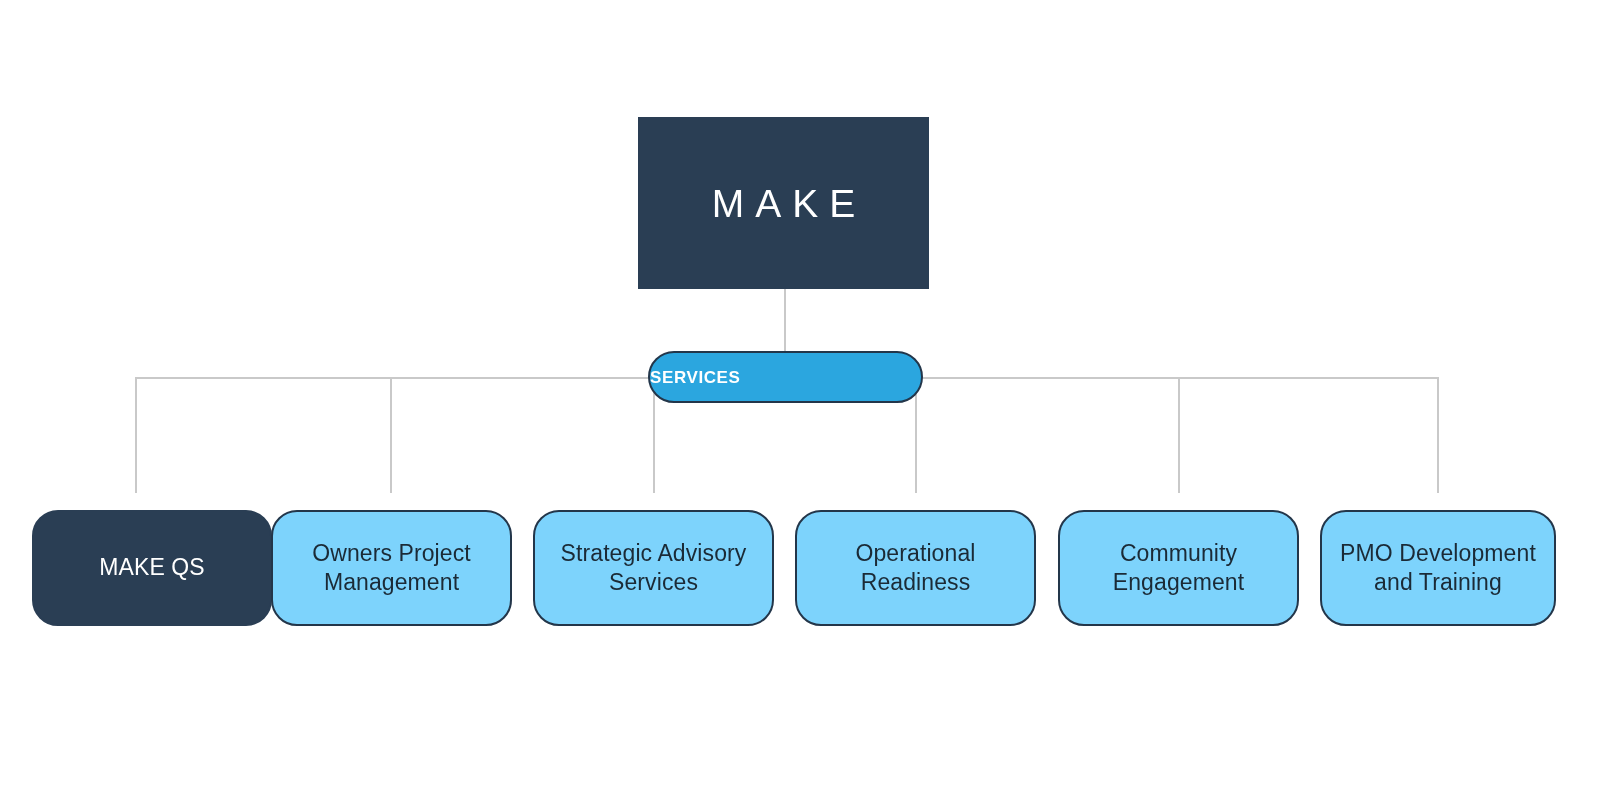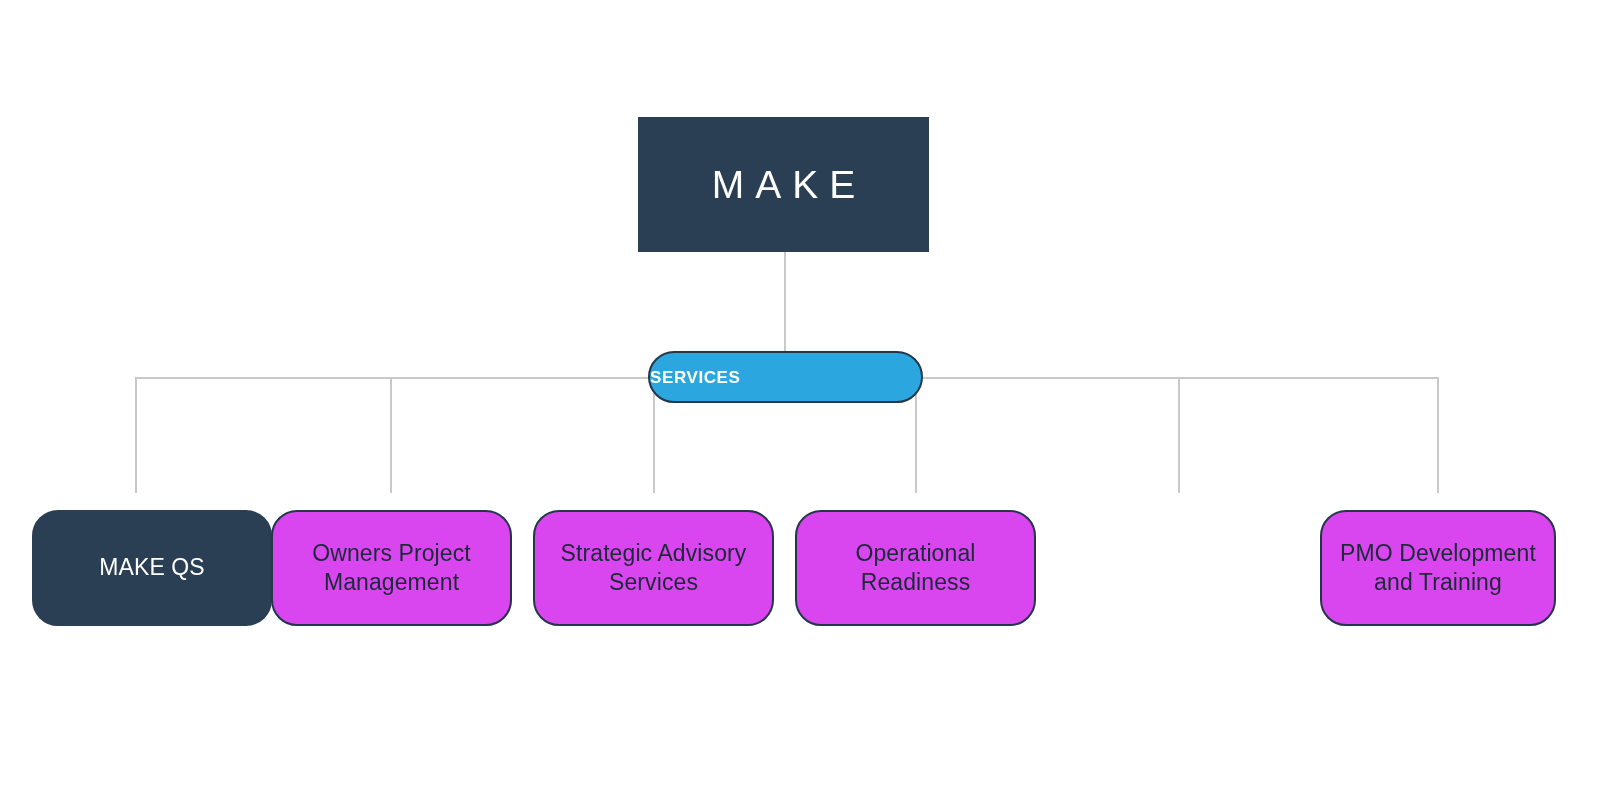--- a/index.html
+++ b/index.html
@@ -35,21 +35,21 @@
   }
   .conn-v { width: 2px; }
   .conn-h { height: 2px; }
 
   
   .root-box {
     position: absolute;
     left: 638px;
     top: 117px;
     width: 291px;
-    height: 135px;
+    height: 172px;
     background: #2a3e54;
     display: flex;
     align-items: center;
     justify-content: center;
     box-sizing: border-box;
   }
   .root-label {
     color: #ffffff;
     font-size: 39px;
     font-weight: 400;
@@ -84,21 +84,21 @@
   }
 
   
   .leaf-node {
     position: absolute;
     top: 510px;
     height: 116px;
     box-sizing: border-box;
     border: 2px solid #23364a;
     border-radius: 26px;
-    background: #d946ef;
+    background: #7dd3fc;
     display: flex;
     align-items: center;
     justify-content: center;
     padding: 0 14px;
     z-index: 4;
   }
   .leaf-node.filled {
     background: #2a3e54;
     border-color: #2a3e54;
     margin-left: 22px;
@@ -144,17 +144,20 @@
   </div>
   <div class="leaf-node" style="left: 271px; width: 241px;">
     <span class="leaf-label">Owners Project Management</span>
   </div>
   <div class="leaf-node" style="left: 533px; width: 241px;">
     <span class="leaf-label">Strategic Advisory Services</span>
   </div>
   <div class="leaf-node" style="left: 795px; width: 241px;">
     <span class="leaf-label">Operational Readiness</span>
   </div>
+  <div class="leaf-node" style="left: 1058px; width: 241px;">
+    <span class="leaf-label">Community Engagement</span>
+  </div>
   <div class="leaf-node" style="left: 1320px; width: 236px; justify-content: center;">
     <span class="leaf-label">PMO Development and Training</span>
   </div>
 
 </div>
 
 </body></html>

